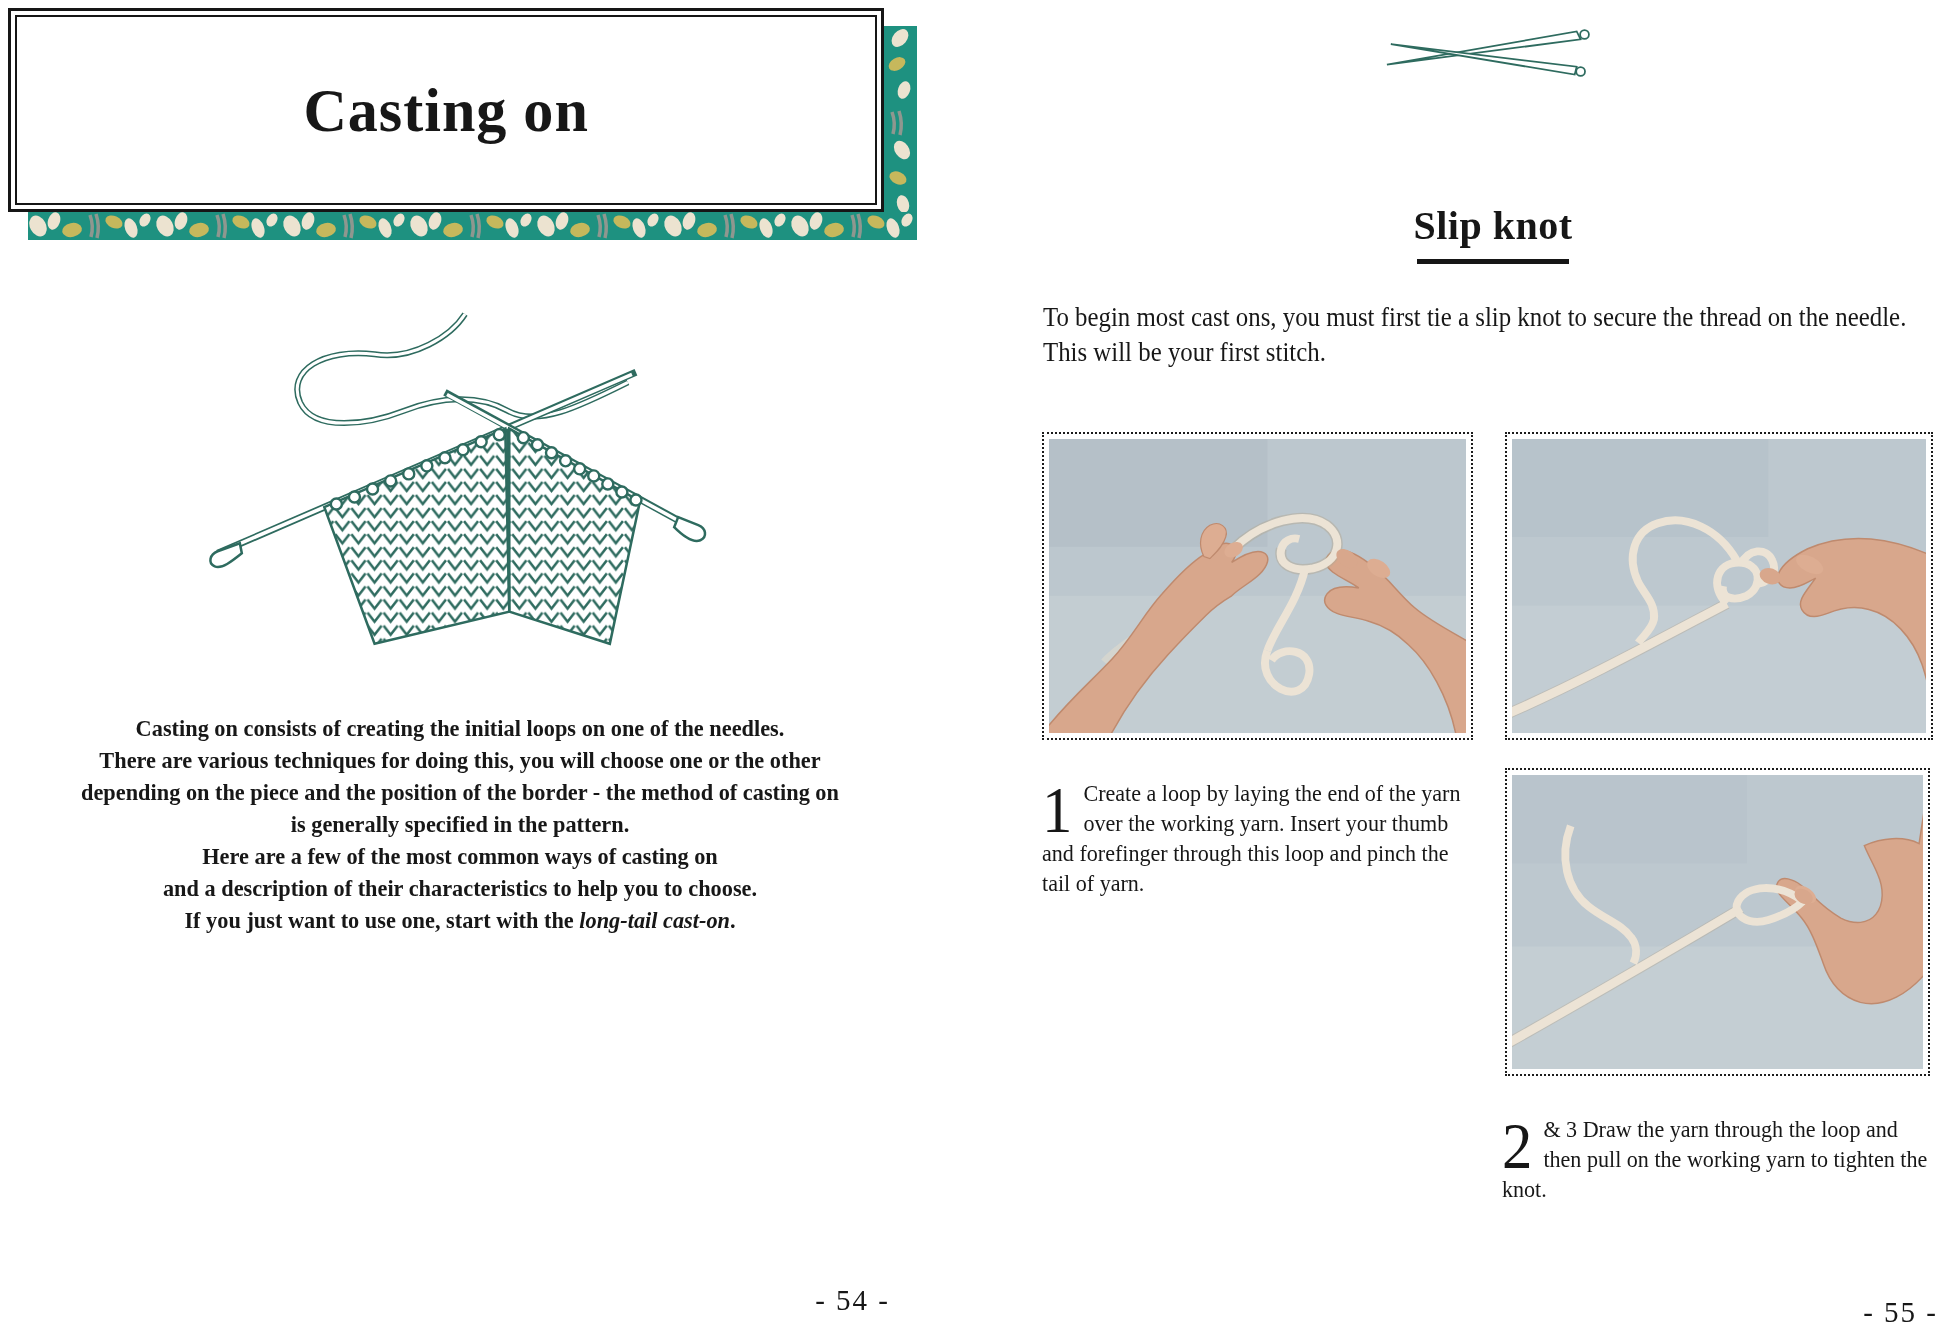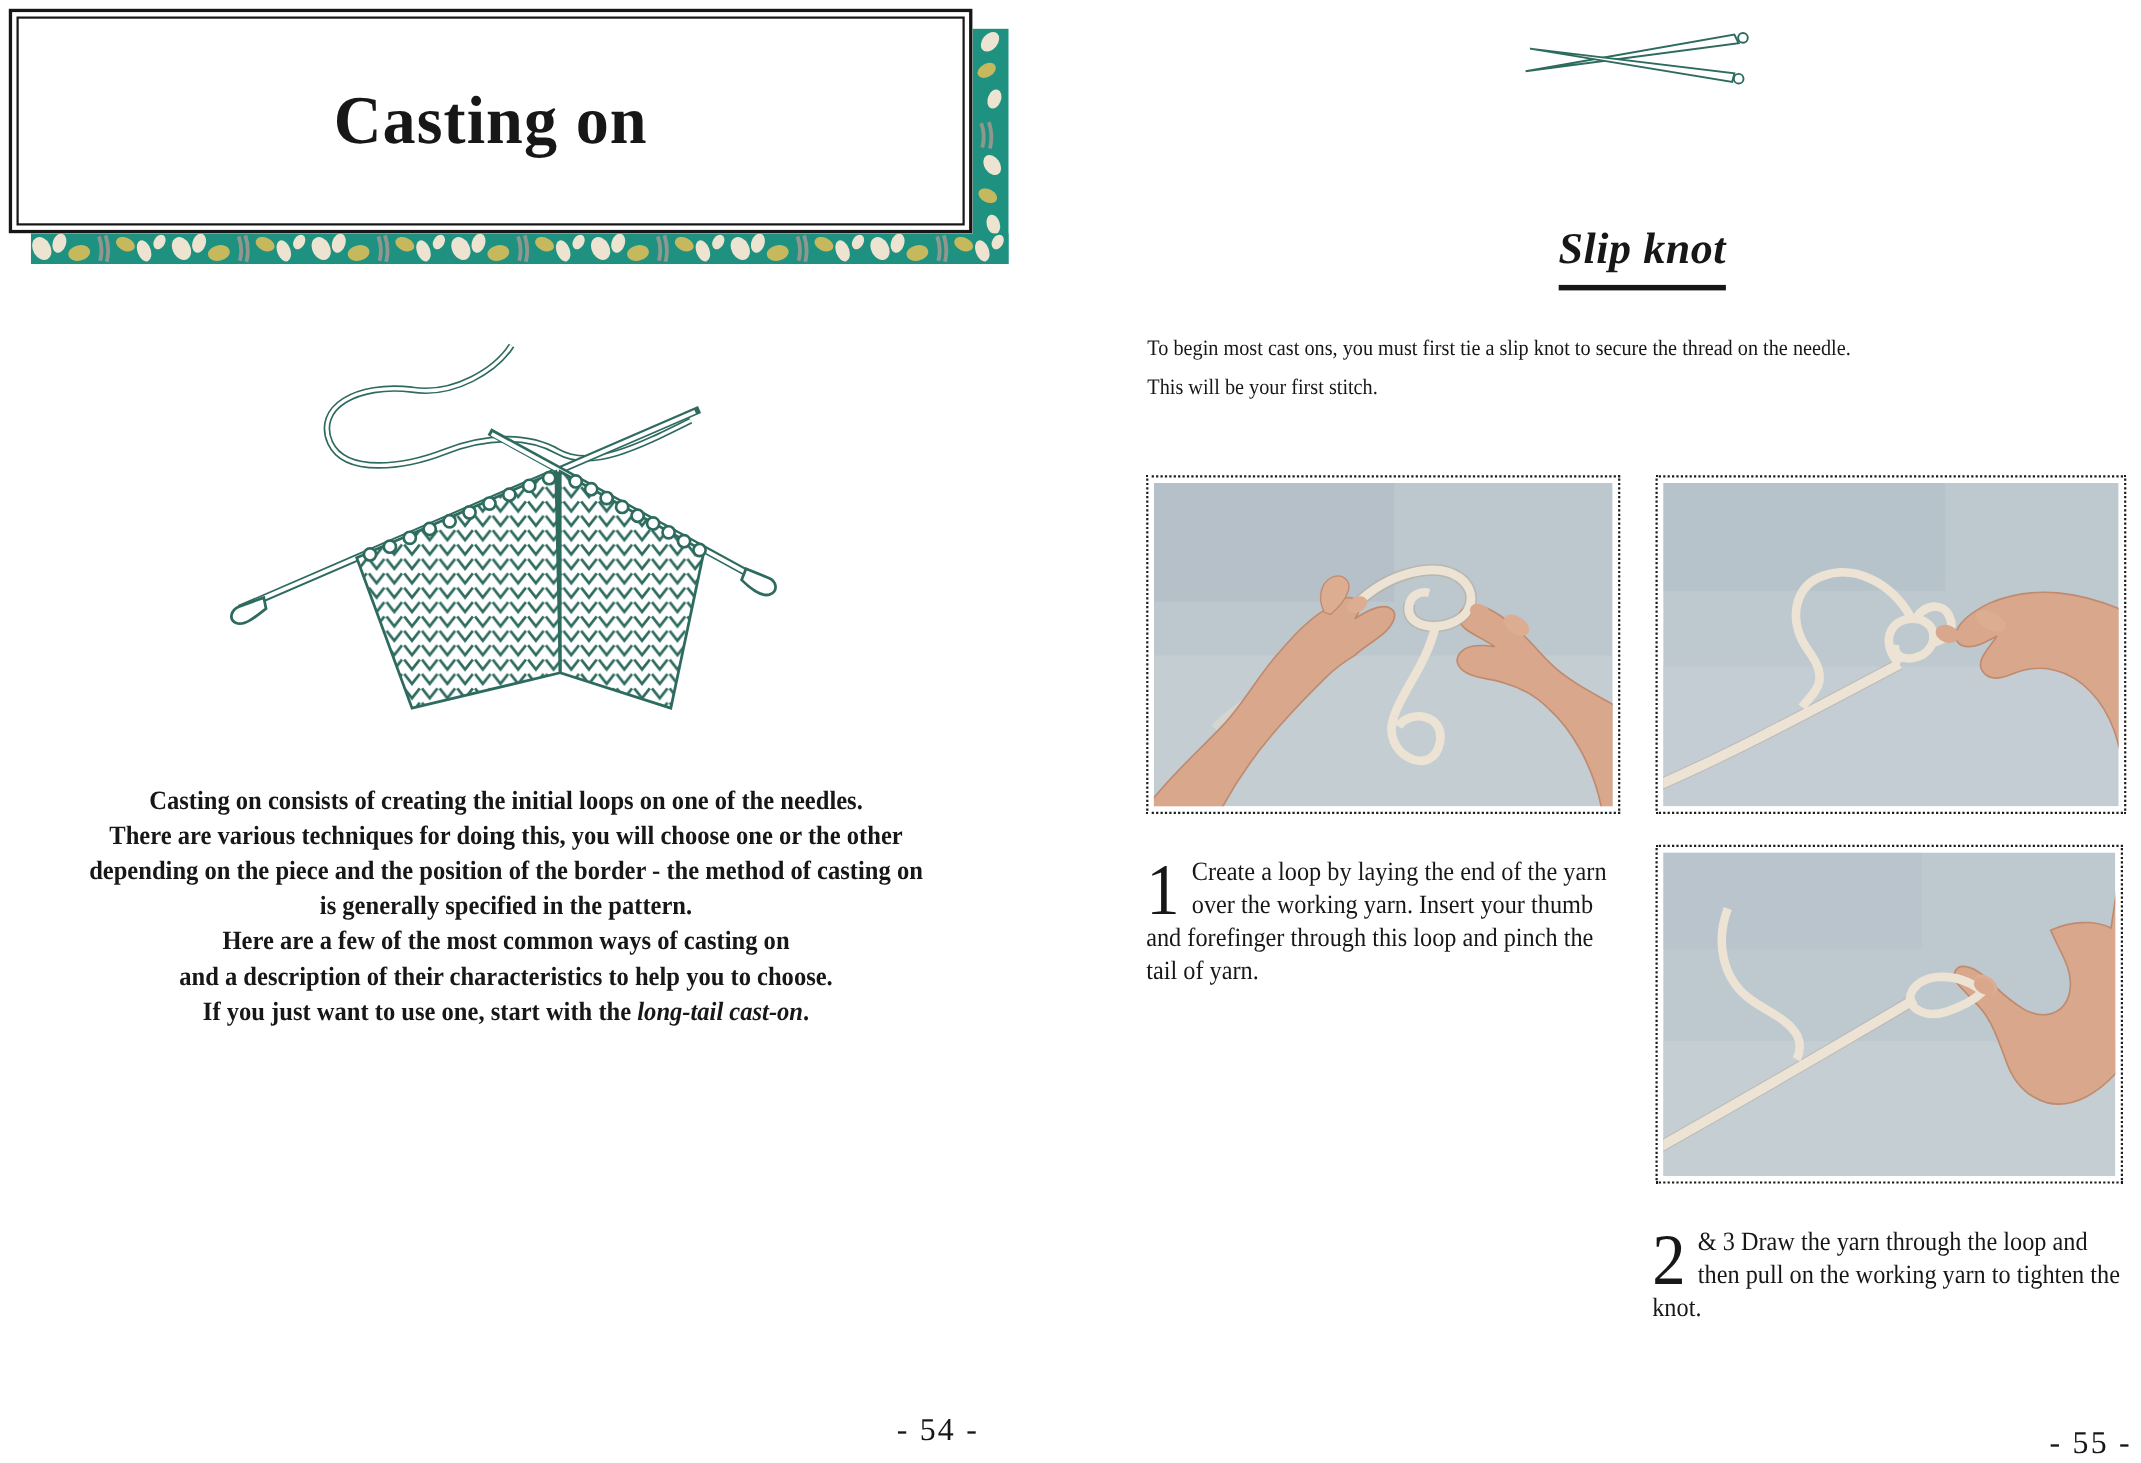--- a/index.html
+++ b/index.html
@@ -50,28 +50,28 @@
   .pn-left{left:0;top:1284px;width:890px;}
   .pn-right{left:1048px;top:1284px;width:890px;margin-top:12px;}
 
   
   .needles-illo{left:1383px;top:20px;width:225px;height:66px;}
   .section-heading{
     left:1043px;top:202px;width:900px;
     text-align:center;
   }
   .section-heading .txt{
-    font-size:40px;font-weight:700;font-style:italic;letter-spacing:.5px;
+    font-size:40px;font-weight:700;letter-spacing:.5px;
   }
   .heading-rule{
     width:152px;height:5px;background:#161616;margin:10px auto 0 auto;
   }
   .intro-text{
     left:1043px;top:300px;width:900px;
-    font-size:20px;line-height:35px;
+    font-size:27px;line-height:35px;
   }
   .intro-text div{white-space:nowrap;transform:scaleX(.92);transform-origin:left;}
 
   .photo{
     border:2px dotted #1c1c1c;
     background:#ffffff;
     padding:5px;
     box-sizing:border-box;
   }
   .photo svg{display:block;width:100%;height:100%;}

